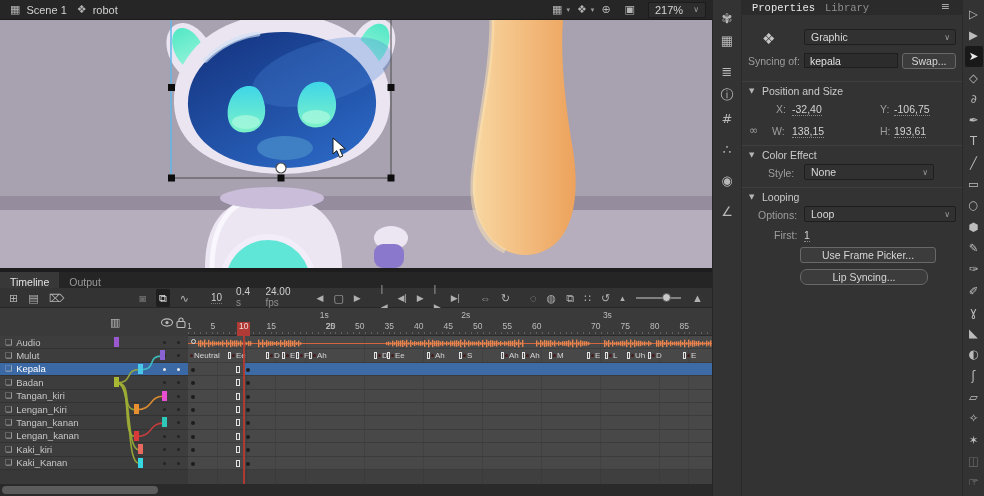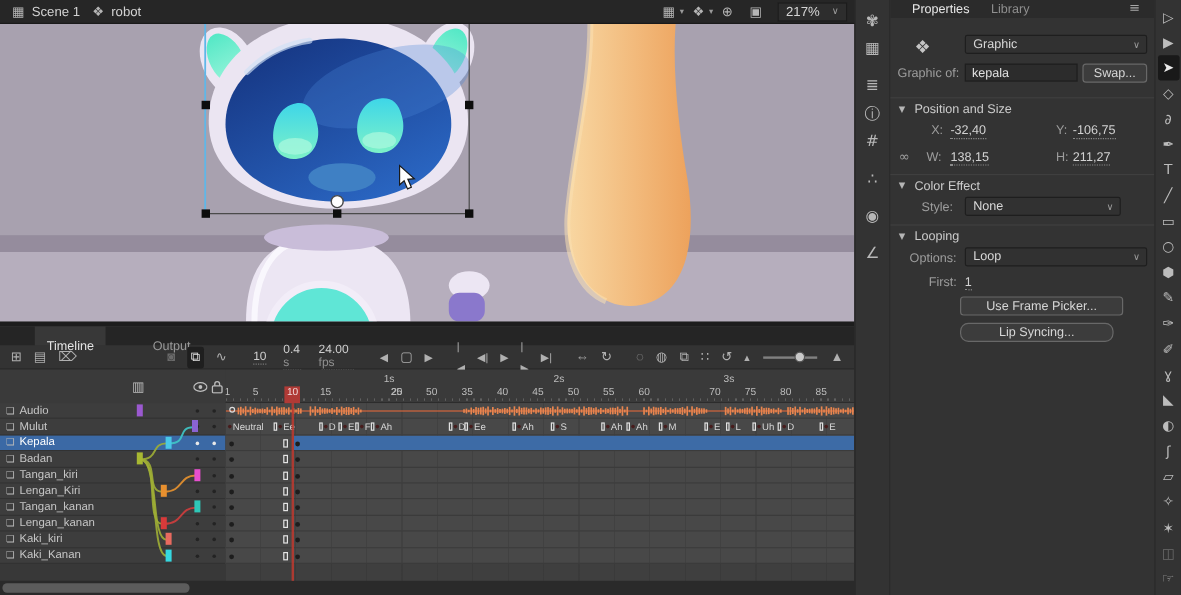--- a/index.html
+++ b/index.html
@@ -22,21 +22,21 @@
   #zoombox .chev { font-size:8px; color:#9a9a9a; }
 
   
   #stage { position:absolute; left:0; top:20px; width:712px; height:248px; background:#a8a1af; }
   #stage svg { display:block; }
   #stage-bottom { position:absolute; left:0; top:268px; width:712px; height:4px; background:#1d1d1d; }
 
   
   #timeline { position:absolute; left:0; top:272px; width:712px; height:224px; background:#3a3a3a; }
   #tl-tabs { height:16px; background:#252525; display:flex; font-size:10.5px; }
-  .tl-tab { padding:11px 10px 0 10px; color:#9a9a9a;margin-left:29px; }
+  .tl-tab { padding:4px 10px 0 10px; color:#9a9a9a; }
   .tl-tab.active { background:#383838; color:#e4e4e4; }
   #tl-toolbar { height:20px; background:#333; border-bottom:1px solid #272727; display:flex;
                 align-items:center; padding:0 4px; color:#b9b9b9; }
   #tl-toolbar .ti { font-size:11px; margin:0 5px; color:#b0b0b0; line-height:18px; }
   #tl-toolbar .ti.small { font-size:9px; }
   #tl-toolbar .ti.dim { color:#6a6a6a; }
   #tl-toolbar .ti.active { background:#1f1f1f; padding:0 3px; border-radius:2px; color:#e0e0e0; }
   #tl-toolbar .tval { font-size:10px; color:#cfcfcf; margin:0 7px; border-bottom:1px dotted #777; }
   #tl-toolbar .tval .unit { color:#8f8f8f; }
   #tl-toolbar .gap { width:14px; }
@@ -90,21 +90,21 @@
   
   #dock { position:absolute; left:712px; top:0; width:30px; height:496px; background:#333;
           border-left:1px solid #262626; border-right:1px solid #2a2a2a; display:flex;
           flex-direction:column; align-items:center; padding-top:4px; }
   .dock-ico { font-size:13px; color:#b8b8b8; margin-top:7px; }
   .dock-ico.gap { margin-top:16px; }
 
   
   #props { position:absolute; left:742px; top:0; width:220px; height:496px; background:#333; color:#c9c9c9; }
   #props-tabs { height:15px; background:#2b2b2b; display:flex; align-items:center; font-size:10.5px; position:relative; }
-  .ptab { margin-left:18px; }
+  .ptab { margin-left:10px;font-family:Liberation Mono, monospace; }
   .ptab.active { color:#e8e8e8; }
   .ptab.inactive { color:#8f8f8f; }
   #panel-menu { position:absolute; right:12px; top:0; color:#a8a8a8; font-size:11px; }
   .prow { position:relative; height:22px; }
   .plabel { position:absolute; font-size:10.5px; color:#9d9d9d; }
   .hot { font-size:10.5px; color:#d2d2d2; border-bottom:1px dotted #8a8a8a; }
   .dd { position:absolute; height:16px; background:#313131; border:1px solid #1e1e1e; border-radius:2px;
         font-size:10.5px; color:#d8d8d8; padding:1px 6px; }
   .dd .chev { position:absolute; right:5px; top:3px; font-size:8px; color:#9a9a9a; }
   .field { position:absolute; height:15px; background:#2c2c2c; border:1px solid #1e1e1e;
@@ -756,40 +756,40 @@
       <span id="panel-menu" class="ico">≡</span>
     </div>
     <span id="sym-icon" class="ico">❖</span>
     <div class="prow" style="height:36px;">
       <span class="dd" style="left:62px; top:14px; width:152px;">
         <span>Graphic</span>
         <span class="chev">∨</span>
       </span>
     </div>
     <div class="prow">
-      <span class="plabel" style="left:6px; top:4px;">Graphic of:</span>
+      <span class="plabel" style="left:6px; top:4px;">Syncing of:</span>
       <span class="field" style="left:62px; top:2px; width:94px;">kepala</span>
       <span class="btn" style="left:160px; top:2px; width:54px;">Swap...</span>
     </div>
     <div class="section-head" style="margin-top:8px;">
       <span class="tri ico">▼</span>
       <span class="stitle">Position and Size</span>
     </div>
     <div class="prow">
       <span class="plabel" style="left:34px; top:4px;">X:</span>
       <span class="hot" style="position:absolute; left:50px; top:4px;">-32,40</span>
       <span class="plabel" style="left:138px; top:4px;">Y:</span>
       <span class="hot" style="position:absolute; left:152px; top:4px;">-106,75</span>
     </div>
     <div class="prow">
       <span class="ico" style="position:absolute; left:7px; top:3px; color:#9d9d9d; font-size:11px;">∞</span>
       <span class="plabel" style="left:30px; top:4px;">W:</span>
       <span class="hot" style="position:absolute; left:50px; top:4px;">138,15</span>
       <span class="plabel" style="left:138px; top:4px;">H:</span>
-      <span class="hot" style="position:absolute; left:152px; top:4px;">211,27</span>
+      <span class="hot" style="position:absolute; left:152px; top:4px;">193,61</span>
     </div>
     <div class="section-head">
       <span class="tri ico">▼</span>
       <span class="stitle">Color Effect</span>
     </div>
     <div class="prow">
       <span class="plabel" style="left:26px; top:4px;">Style:</span>
       <span class="dd" style="left:62px; top:1px; width:130px;">
         <span>None</span>
         <span class="chev">∨</span>

